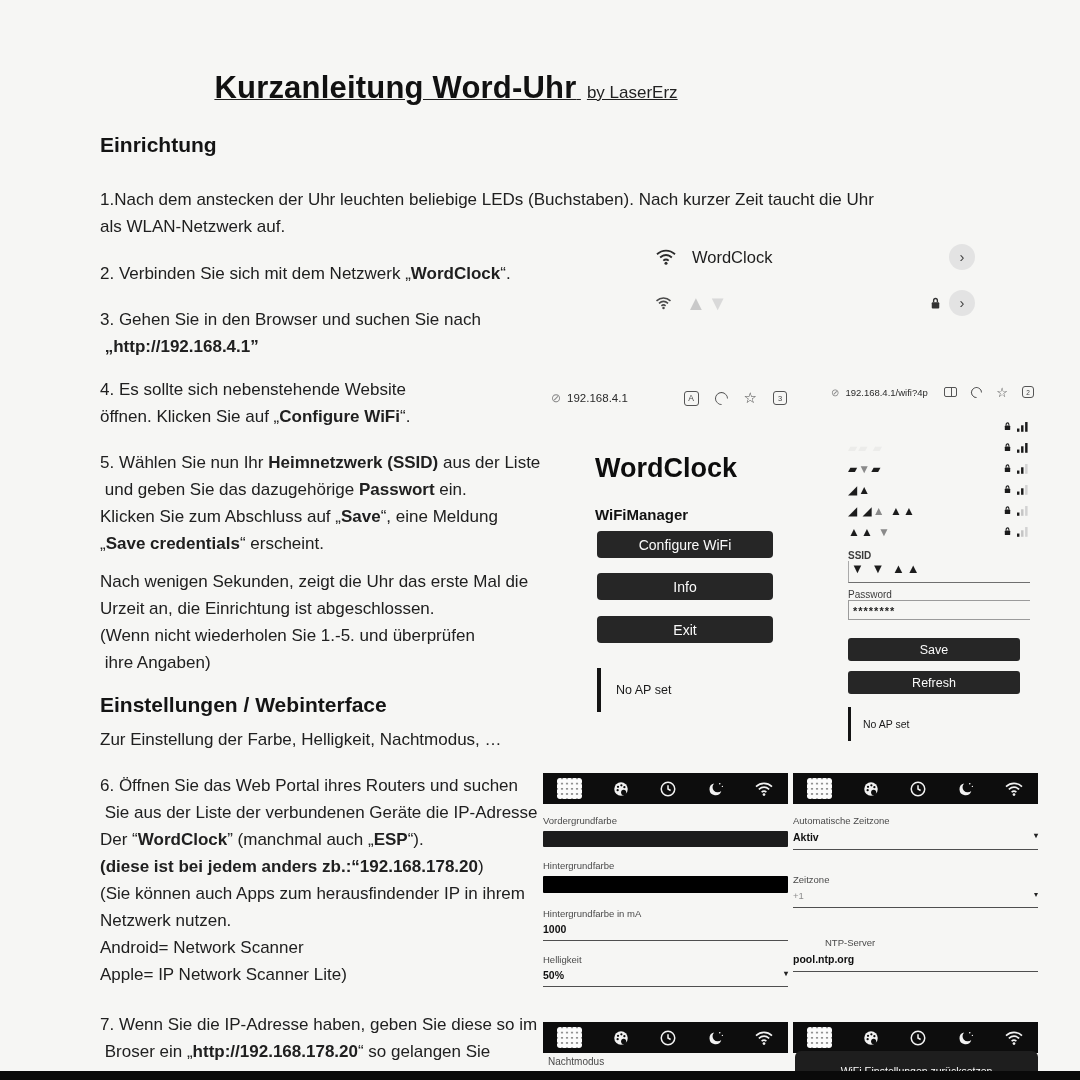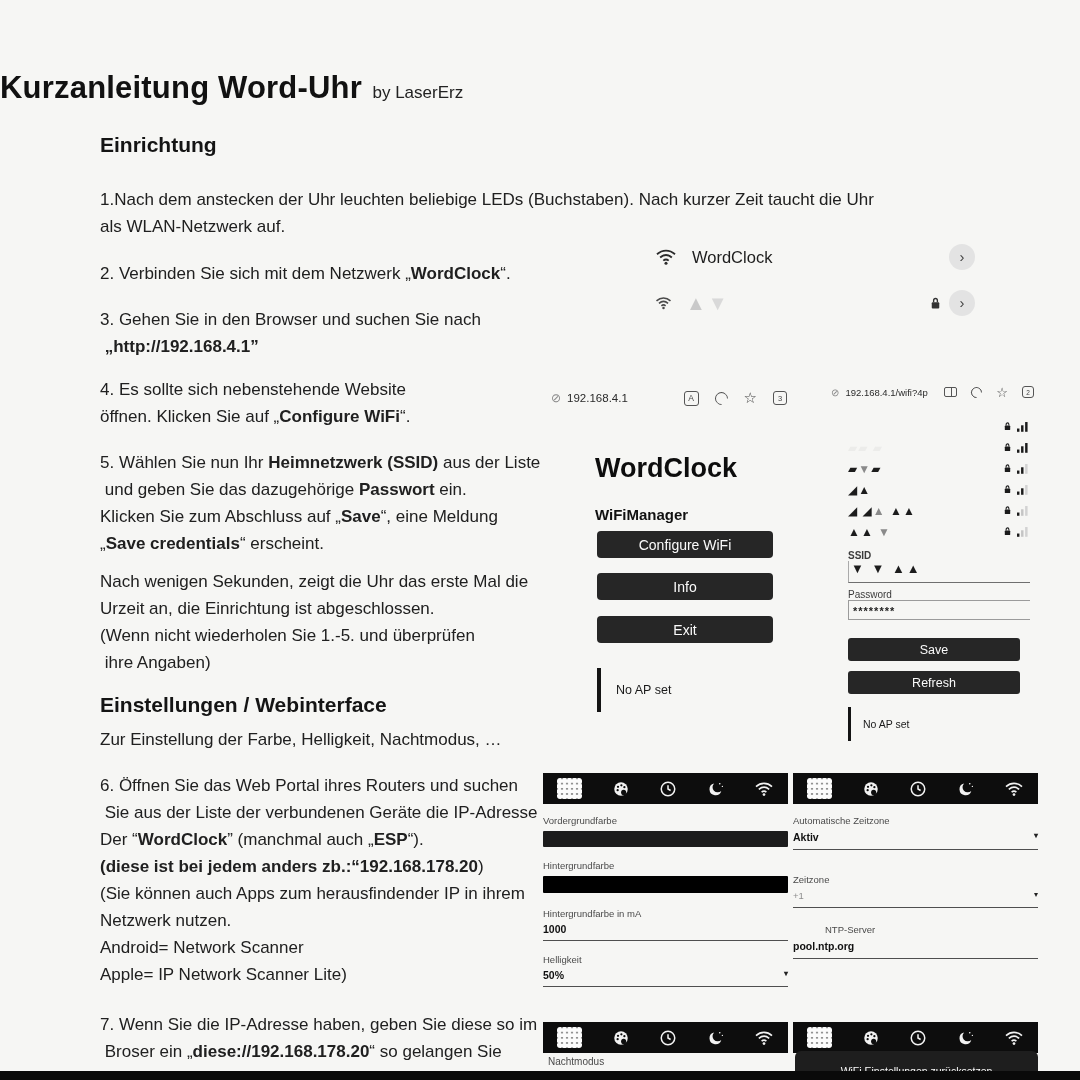--- a/index.html
+++ b/index.html
@@ -5,21 +5,21 @@
   html,body{margin:0;padding:0;background:#ffffff;}
   *{box-sizing:border-box;}
   .canvas{
     position:relative;width:1080px;height:1080px;overflow:hidden;
     background:#f6f6f4;
     font-family:"Liberation Sans", sans-serif;
     color:#1f1f1f;
   }
   .abs{position:absolute;}
   
-  .doc-title{top:70px;left:0;width:892px;}
+  .doc-title{top:70px;left:0;width:892px;text-align:center;text-decoration:underline;}
   .doc-title .main{font-size:31px;font-weight:bold;color:#111;letter-spacing:.2px;}
   .doc-title .byline{font-size:17px;color:#222;margin-left:6px;}
   .h2{font-size:21px;font-weight:bold;color:#141414;}
   .step{font-size:17px;line-height:27px;white-space:pre-wrap;color:#202020;}
   .step b{font-weight:bold;}
   
   .nl-header{font-size:17.5px;color:#2b2b2b;}
   .circle-btn{background:#e3e3e3;border-radius:50%;display:flex;align-items:center;justify-content:center;}
   .spinner{width:17px;height:17px;border:2.6px solid #2a2a2a;border-radius:50%;border-top-color:transparent;transform:rotate(40deg);}
   .chev{font-size:15px;color:#444;line-height:1;padding-bottom:2px;}
@@ -89,21 +89,21 @@
   <div class="abs step" style="left:100px;top:726px;width:480px;">Zur Einstellung der Farbe, Helligkeit, Nachtmodus, …</div>
   <div class="abs step" style="left:100px;top:772px;width:460px;"><span>6. Öffnen Sie das Web Portal ihres Routers und suchen
  Sie aus der Liste der verbundenen Geräte die IP-Adresse
 Der “</span><b>WordClock</b><span>” (manchmal auch „</span><b>ESP</b><span>“).
 </span><b>(diese ist bei jedem anders zb.:“192.168.178.20</b><span>)
 (Sie können auch Apps zum herausfindender IP in ihrem
 Netzwerk nutzen.
 Android= Network Scanner
 Apple= IP Network Scanner Lite)</span></div>
   <div class="abs step" style="left:100px;top:986px;width:470px;margin-top:25px;"><span>7. Wenn Sie die IP-Adresse haben, geben Sie diese so im
- Broser ein „</span><b>diese://192.168.178.20</b><span>“ so gelangen Sie
+ Broser ein „</span><b>http://192.168.178.20</b><span>“ so gelangen Sie
 immer zu den Einstellungen der Uhr.</span></div>
 
   <div class="abs" style="left:655px;top:220px;width:320px;">
     <div style="display:flex;align-items:center;margin-top:24px;">
       <svg width="22" height="18" viewBox="0 0 24 20">
         <path d="M2 7c6-5.4 14-5.4 20 0" fill="none" stroke="#2b2b2b" stroke-width="2.1"></path>
         <path d="M5.5 10.5c4-3.4 9-3.4 13 0" fill="none" stroke="#2b2b2b" stroke-width="2.1"></path>
         <path d="M9 14c2-1.7 4-1.7 6 0" fill="none" stroke="#2b2b2b" stroke-width="2.1"></path>
         <circle cx="12" cy="17" r="1.7" fill="#2b2b2b"></circle>
       </svg>
@@ -335,21 +335,21 @@
     <div class="set-label" style="margin-top:11px;">Automatische Zeitzone</div>
     <div class="set-value set-underline" style="margin-top:5px;padding-bottom:6px;display:flex;">
       <span>Aktiv</span>
       <span class="selcaret" style="margin-left:auto;">▾</span>
     </div>
     <div class="set-label" style="margin-top:24px;">Zeitzone</div>
     <div class="set-value set-underline muted" style="margin-top:5px;padding-bottom:6px;display:flex;font-size:9.5px;">
       <span>+1</span>
       <span class="selcaret" style="margin-left:auto;">▾</span>
     </div>
-    <div class="set-label" style="margin-top:16px;padding-left:32px;">NTP-Server</div>
+    <div class="set-label" style="margin-top:29px;padding-left:32px;">NTP-Server</div>
     <div class="set-value set-underline" style="margin-top:5px;padding-bottom:6px;">pool.ntp.org</div>
   </div>
 
   <div class="abs navbar" style="left:543px;top:1022px;width:245px;">
     <span class="matrix-ic"></span>
     <svg width="18" height="18" viewBox="0 0 24 24">
         <circle cx="12" cy="12" r="9" fill="#f2f2f2"></circle>
         <circle cx="15.5" cy="16.5" r="3.4" fill="#0d0d0d"></circle>
         <circle cx="8" cy="9" r="1.5" fill="#0d0d0d"></circle>
         <circle cx="12.5" cy="7" r="1.5" fill="#0d0d0d"></circle>

